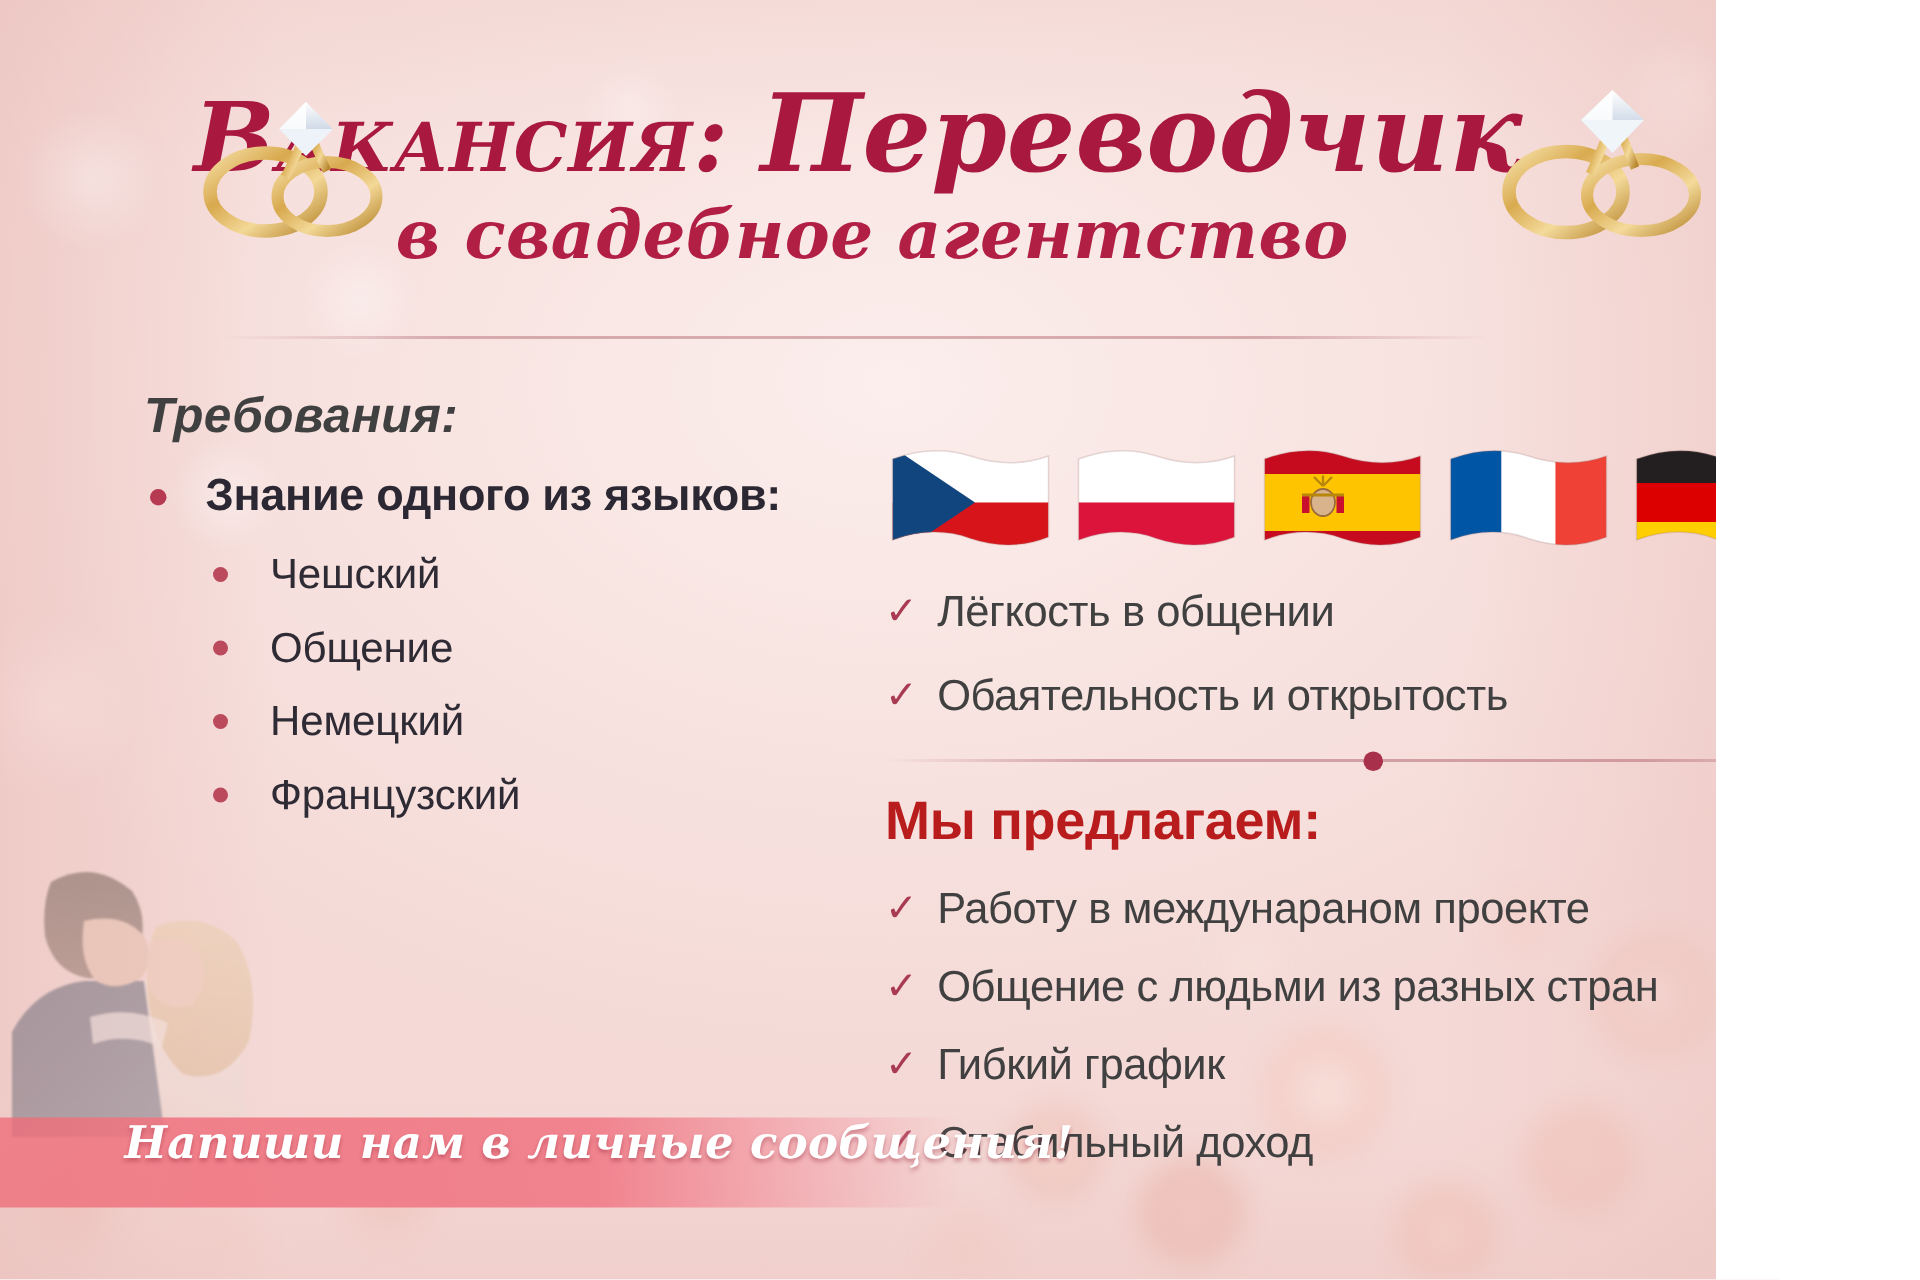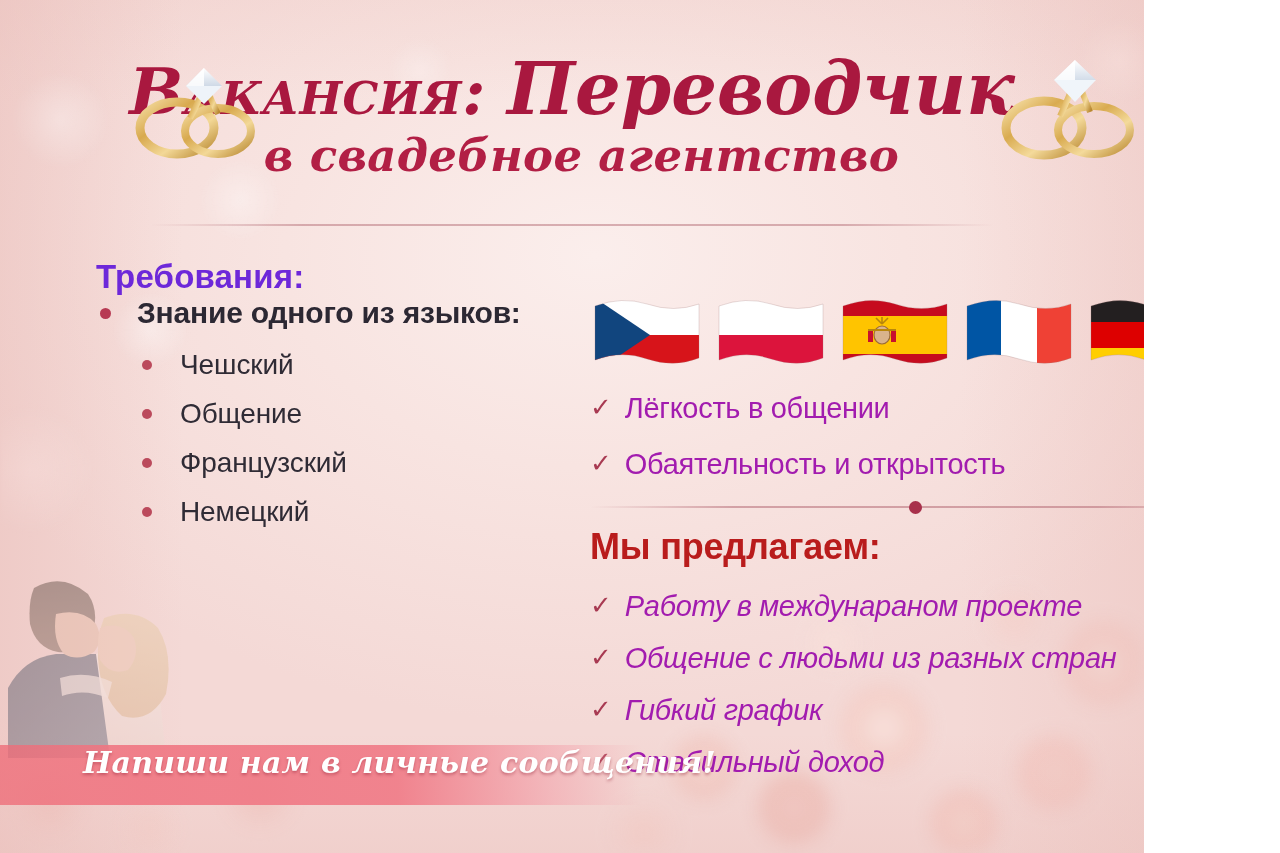--- a/index.html
+++ b/index.html
@@ -142,24 +142,26 @@
   .rings.left  { left: 132px; top: 62px;  width: 128px; height: 108px; }
   .rings.right { left: 1000px; top: 56px; width: 140px; height: 114px; }
 
   
   .col-left {
     position: absolute;
     left: 96px; top: 258px;
     width: 470px;
   }
   .head-req {
-    color: #6d28d9;
-    font-weight: 700;
+    color: #404040;
+    font-weight: 700;
+    font-style: italic;
     font-size: 33px;
     letter-spacing: .2px;
+    margin-bottom: 18px;
   }
   .lang-main {
     display: flex;
     align-items: center;
     gap: 26px;
     margin-left: 4px;
     margin-bottom: 8px;
   }
   .lang-main .dot {
     width: 11px; height: 11px; border-radius: 50%;
@@ -212,21 +214,21 @@
     gap: 13px;
   }
   .check-row .chk {
     color: #a83a52;
     font-size: 26px;
     line-height: 1;
     flex: 0 0 auto;
     transform: translateY(-1px);
   }
   .check-row .txt {
-    color: #a21caf;
+    color: #404040;
     font-size: 29px;
     letter-spacing: -.3px;
   }
   .check-list-top .check-row { height: 56px; align-items: center; }
 
   .divider {
     position: relative;
     height: 2px;
     margin: 14px 0 18px 0;
     background: linear-gradient(to right,
@@ -244,21 +246,21 @@
     background: #a8304b;
   }
   .head-offer {
     color: #b91c1c;
     font-weight: 700;
     font-size: 36px;
     letter-spacing: -.2px;
     margin-bottom: 12px;
   }
   .check-list-bottom .check-row { height: 52px; align-items: center; }
-  .check-list-bottom .txt { font-size: 29px; font-style: italic; }
+  .check-list-bottom .txt { font-size: 29px; }
 
   
   .banner {
     position: absolute;
     left: 0; bottom: 48px;
     width: 600px; height: 60px;
     background: linear-gradient(to right,
       rgba(238,108,120,.78) 0%,
       rgba(240,120,132,.92) 22%,
       rgba(240,124,136,.92) 62%,
@@ -392,25 +394,25 @@
       <div class="lang-item">
         <span class="dot"></span>
         <span class="txt">Чешский</span>
       </div>
       <div class="lang-item">
         <span class="dot"></span>
         <span class="txt">Общение</span>
       </div>
       <div class="lang-item">
         <span class="dot"></span>
-        <span class="txt">Французский</span>
+        <span class="txt">Немецкий</span>
       </div>
       <div class="lang-item">
         <span class="dot"></span>
-        <span class="txt">Немецкий</span>
+        <span class="txt">Французский</span>
       </div>
     </div>
   </div>
 
   <div class="col-right">
 
     <div class="flags">
 
       <svg class="flag" viewBox="0 0 110 78" xmlns="http://www.w3.org/2000/svg">
         <defs>

